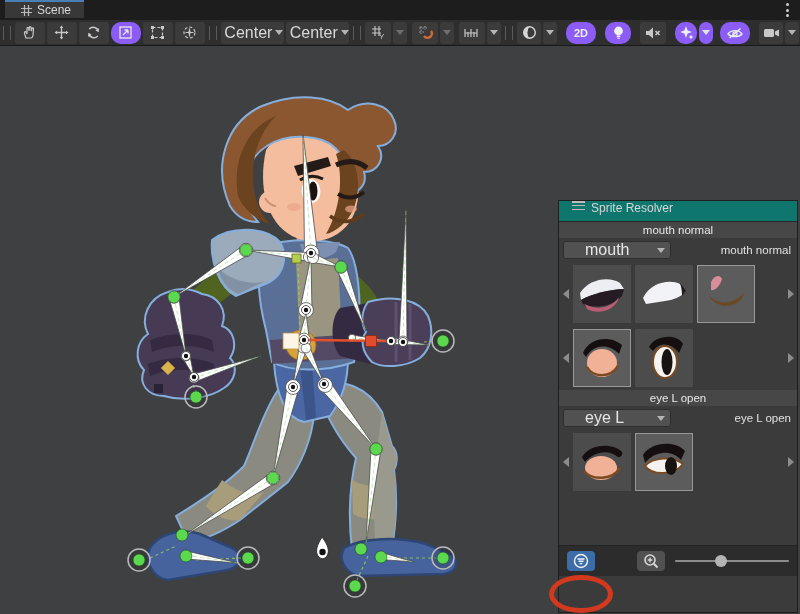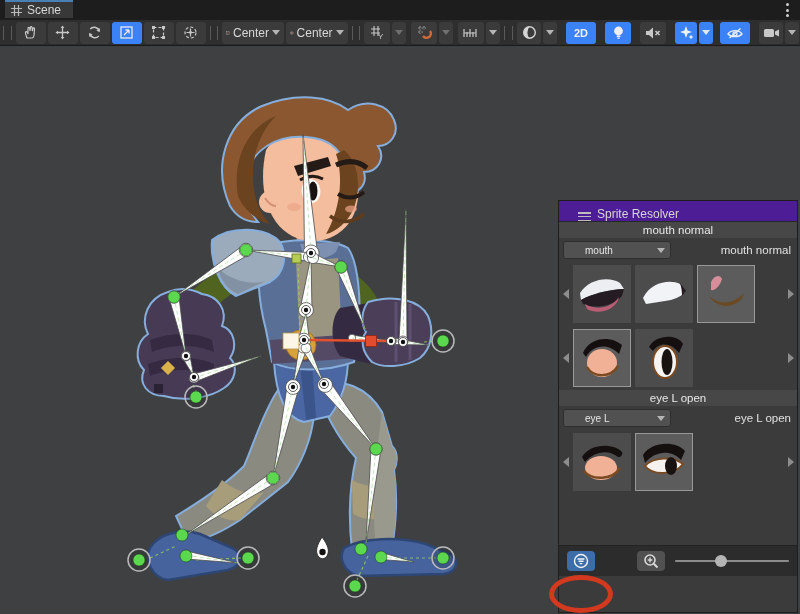--- a/index.html
+++ b/index.html
@@ -1,53 +1,53 @@
 <!DOCTYPE html>
 <html><head>
 <meta charset="utf-8">
 <style>
   html,body{margin:0;padding:0;}
   body{width:800px;height:614px;position:relative;overflow:hidden;background:#3f4041;
        font-family:"Liberation Sans",sans-serif;-webkit-font-smoothing:antialiased;color:#ddd;}
   
   .tabstrip{position:absolute;left:0;top:0;width:800px;height:20px;background:#1d1d1d;}
-  .tab{position:absolute;left:5px;top:0;height:18px;width:68px;background:#383838;
-       border-top:2px solid #4a7fb5;display:flex;align-items:center;padding-left:6px;box-sizing:border-box;}
+  .tab{position:absolute;left:5px;top:0;height:18px;width:79px;background:#383838;
+       border-top:2px solid #4a7fb5;display:flex;align-items:center;padding-left:16px;box-sizing:border-box;}
   .tab-label{font-size:12px;color:#d8d8d8;margin-left:5px;}
   .kebab{position:absolute;right:10px;top:3px;width:4px;height:14px;display:flex;flex-direction:column;justify-content:space-between;}
   .kebab i{width:3px;height:3px;border-radius:50%;background:#cfcfcf;display:block;}
   
   .toolbar{position:absolute;left:0;top:20px;width:800px;height:26px;background:#2e2e2e;
            border-bottom:1px solid #191919;display:flex;align-items:center;box-sizing:border-box;}
   .grip{width:8px;height:14px;margin:0 3px;border-left:1px solid #5a5a5a;border-right:1px solid #5a5a5a;}
   .tbtn{height:22px;min-width:30px;background:#3b3b3b;border-radius:3px;margin:0 1px;display:flex;
         align-items:center;justify-content:center;box-sizing:border-box;}
-  .tbtn.active{background:#3b82f6;}
+  .tbtn.active{background:#8b5cf6;border-radius:10px;}
   .tbtn svg{display:block;}
   .tbtn.arrow{min-width:14px;}
   .caret{width:0;height:0;border-left:4px solid transparent;border-right:4px solid transparent;border-top:5px solid #b5b5b5;}
   .caret.dim{border-top-color:#6f6f6f;}
   .label-btn{padding:0 4px;gap:3px;}
-  .label-btn span{font-size:12px;color:#d8d8d8;}
+  .label-btn span{font-size:16px;color:#d8d8d8;}
   .t2d{font-size:11px;font-weight:bold;color:#eee;padding:0 9px;}
   
   .scene{position:absolute;left:0;top:46px;width:800px;height:568px;}
   
   .panel{position:absolute;left:558px;top:200px;width:240px;height:413px;background:#3b3b3b;
          border:1px solid #1e1e1e;box-sizing:border-box;}
-  .p-header{height:20px;background:#4c1d95;border-bottom:1px solid #272727;display:flex;align-items:flex-end;padding-left:19px;}
+  .p-header{height:20px;background:#0f766e;border-bottom:1px solid #272727;display:flex;align-items:flex-start;padding-left:13px;}
   .p-title{font-size:12px;color:#d6d6d6;margin-left:6px;}
   .burger{width:13px;height:9px;display:flex;flex-direction:column;justify-content:space-between;}
   .burger i{height:1.5px;background:#bdbdbd;display:block;}
   .strip{height:16px;background:#474747;display:flex;align-items:center;justify-content:center;}
   .strip span{font-size:11.5px;color:#e8e8e8;}
   .row{height:24px;display:flex;align-items:center;padding:0 4px;box-sizing:border-box;}
   .dropdown{width:108px;height:18px;background:#515151;border-radius:3px;border:1px solid #2e2e2e;
             display:flex;align-items:center;justify-content:space-between;padding:0 5px;box-sizing:border-box;}
-  .dropdown span{font-size:10px;color:#e6e6e6;padding-left:16px;}
+  .dropdown span{font-size:16px;color:#e6e6e6;padding-left:16px;}
   .row .val{flex:1;text-align:right;font-size:11.5px;color:#e0e0e0;padding-right:2px;}
   .thumbs{height:64px;display:flex;align-items:center;padding:0 1px;}
   .scroll-arrow{width:11px;height:64px;display:flex;align-items:center;justify-content:center;}
   .tri-l{width:0;height:0;border-top:5px solid transparent;border-bottom:5px solid transparent;border-right:6px solid #8d8d8d;}
   .tri-r{width:0;height:0;border-top:5px solid transparent;border-bottom:5px solid transparent;border-left:6px solid #8d8d8d;}
   .thumb{width:58px;height:58px;background:#4c4c4c;margin:0 2px;display:flex;align-items:center;justify-content:center;box-sizing:border-box;}
   .thumb.selected{background:#5c5c5c;border:1px solid #989898;}
   .spacer{flex:1;}
   .filler{height:51px;}
   .p-footer{height:30px;background:#2c2c2c;border-top:1px solid #232323;position:relative;}

